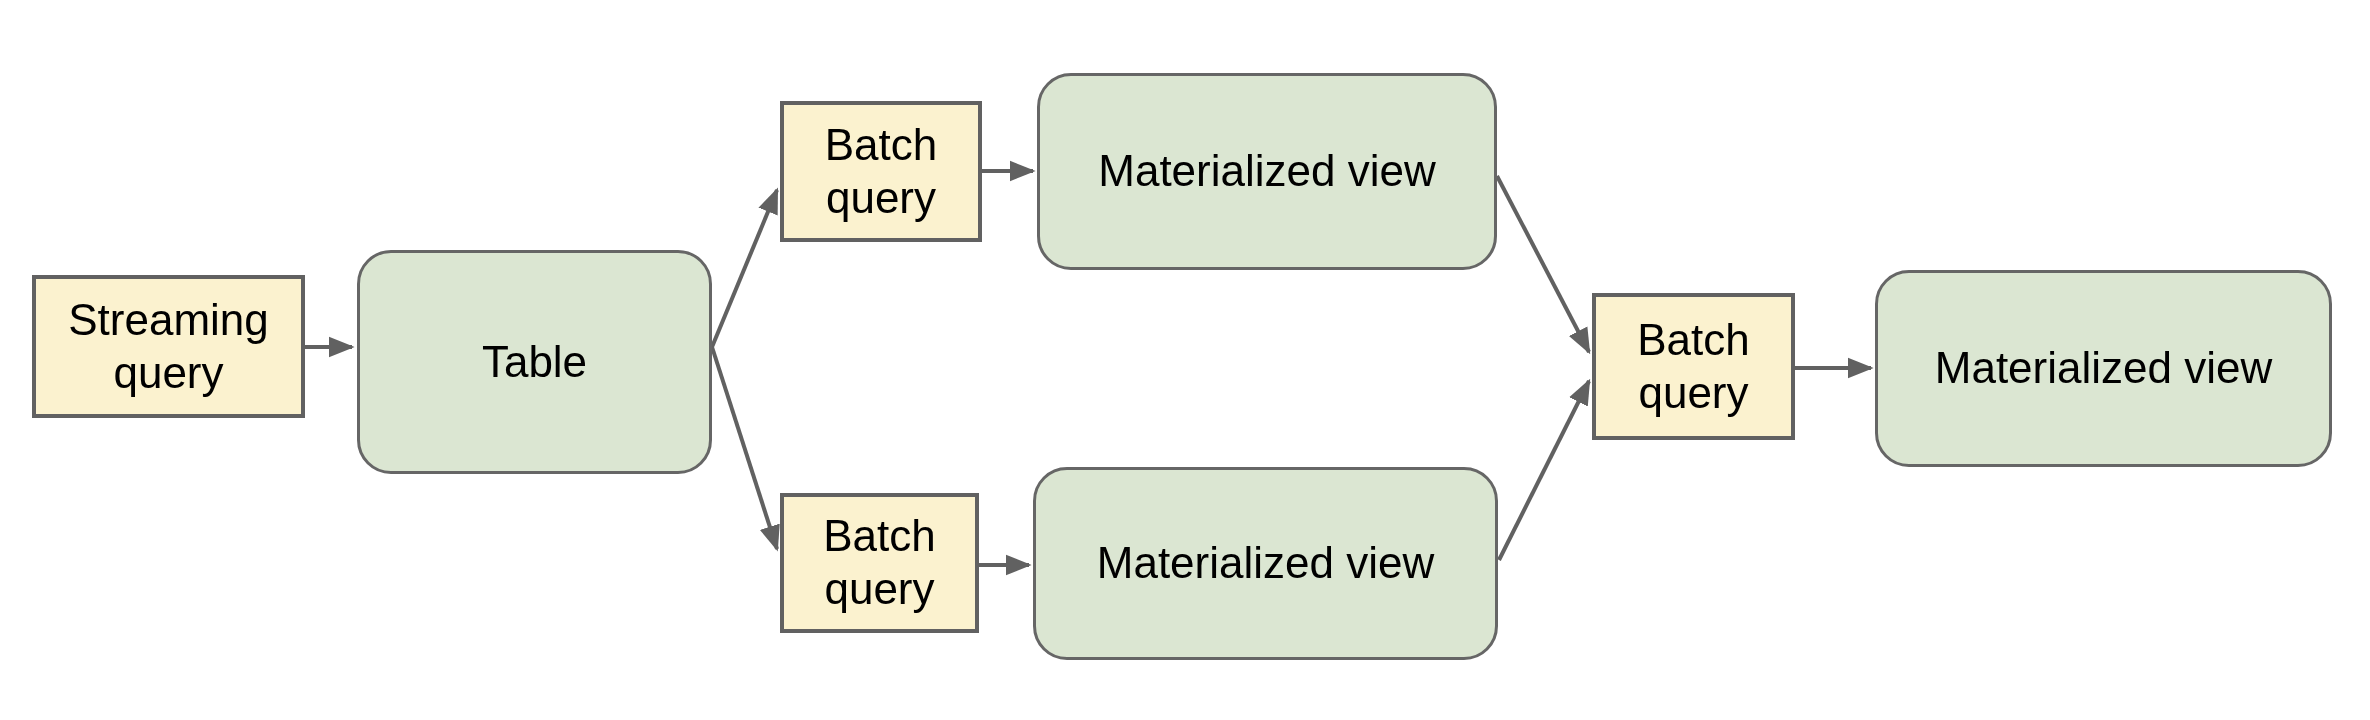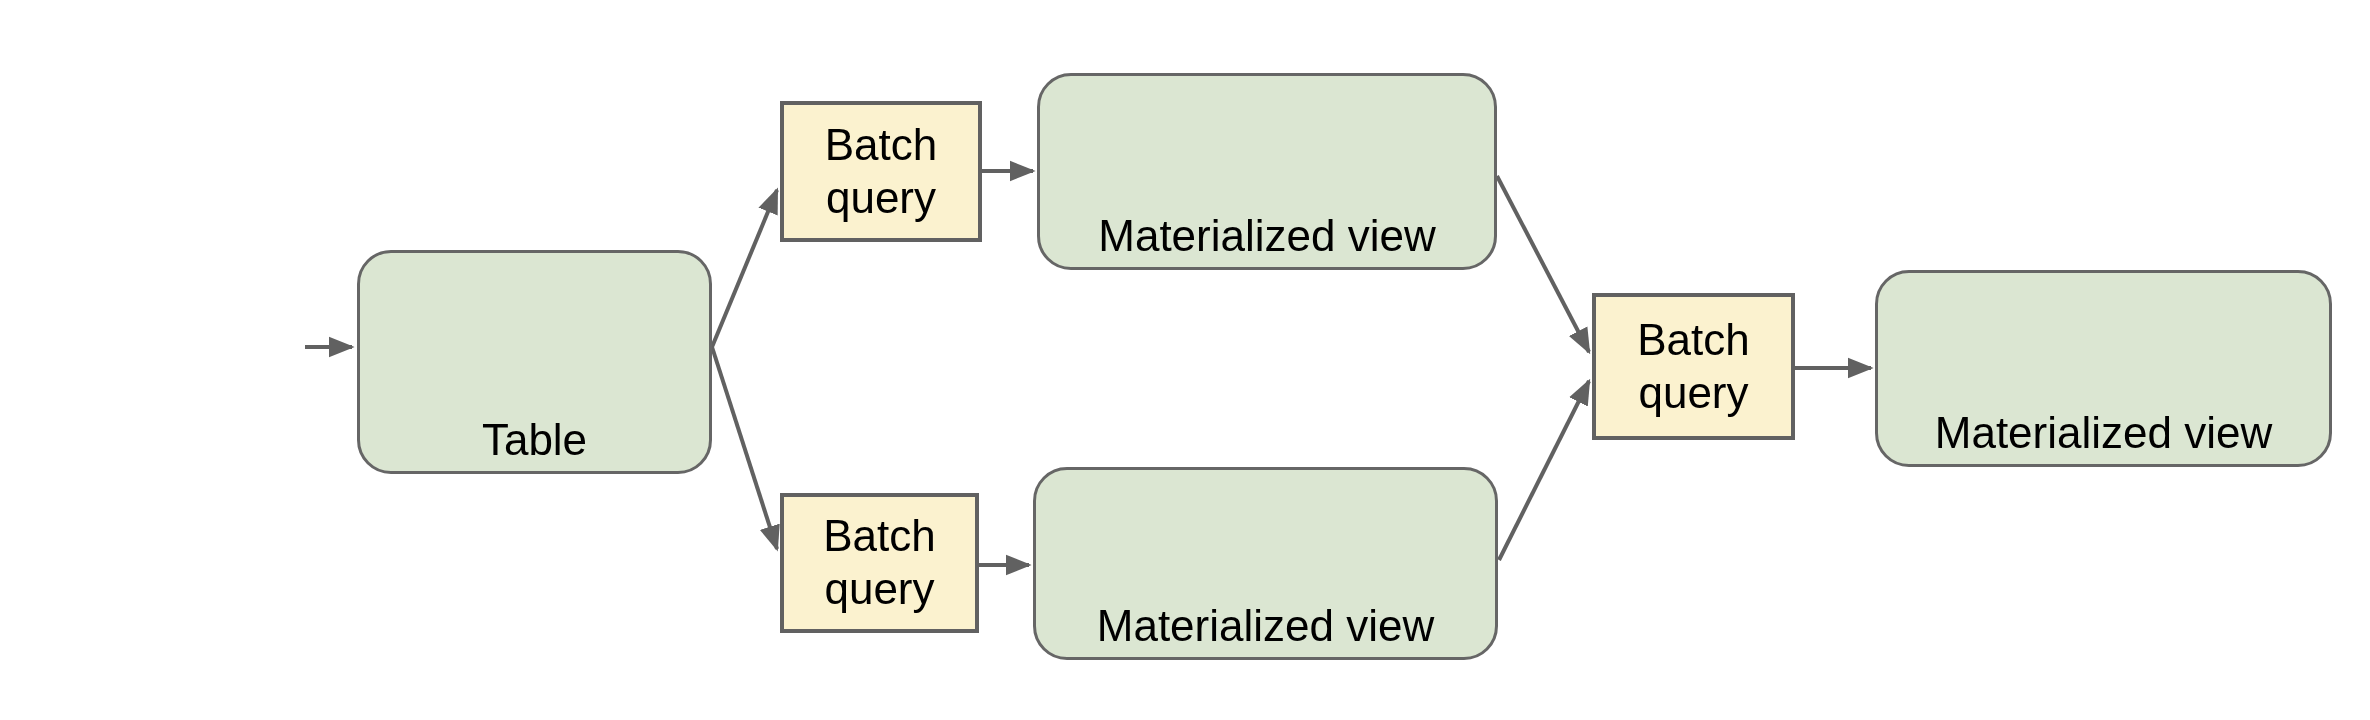--- a/index.html
+++ b/index.html
@@ -50,21 +50,20 @@
   }
   .node.query {
     background: var(--query-fill);
     border: 4px solid var(--query-border);
     border-radius: 0;
   }
   .node.table {
     background: var(--table-fill);
     border: 3px solid var(--table-border);
     border-radius: 34px;
-    align-items: flex-end;
   }
 </style>
 </head>
 <body>
 
 <div id="diagram">
 
   <svg id="edge-layer" viewBox="0 0 2370 720" xmlns="http://www.w3.org/2000/svg">
     <defs>
       <marker id="arrowhead" viewBox="0 0 10 8" markerWidth="26" markerHeight="22" refX="9" refY="4" orient="auto" markerUnits="userSpaceOnUse">
@@ -74,20 +73,23 @@
   <line x1="305" y1="347" x2="352" y2="347" marker-end="url(#arrowhead)"></line>
       <line x1="712" y1="347" x2="777" y2="190" marker-end="url(#arrowhead)"></line>
       <line x1="712" y1="347" x2="777" y2="549" marker-end="url(#arrowhead)"></line>
       <line x1="982" y1="171" x2="1033" y2="171" marker-end="url(#arrowhead)"></line>
       <line x1="979" y1="565" x2="1029" y2="565" marker-end="url(#arrowhead)"></line>
       <line x1="1497" y1="176" x2="1589" y2="352" marker-end="url(#arrowhead)"></line>
       <line x1="1499" y1="560" x2="1589" y2="381" marker-end="url(#arrowhead)"></line>
       <line x1="1795" y1="368" x2="1871" y2="368" marker-end="url(#arrowhead)"></line>
     </svg>
 
+  <div class="node query" style="left: 32px; top: 275px; width: 273px; height: 143px;">
+    <span>Streaming query</span>
+  </div>
 
   <div class="node table" style="left: 357px; top: 250px; width: 355px; height: 224px;">
     <span>Table</span>
   </div>
 
   <div class="node query" style="left: 780px; top: 101px; width: 202px; height: 141px;">
     <span>Batch query</span>
   </div>
 
   <div class="node table" style="left: 1037px; top: 73px; width: 460px; height: 197px;">

